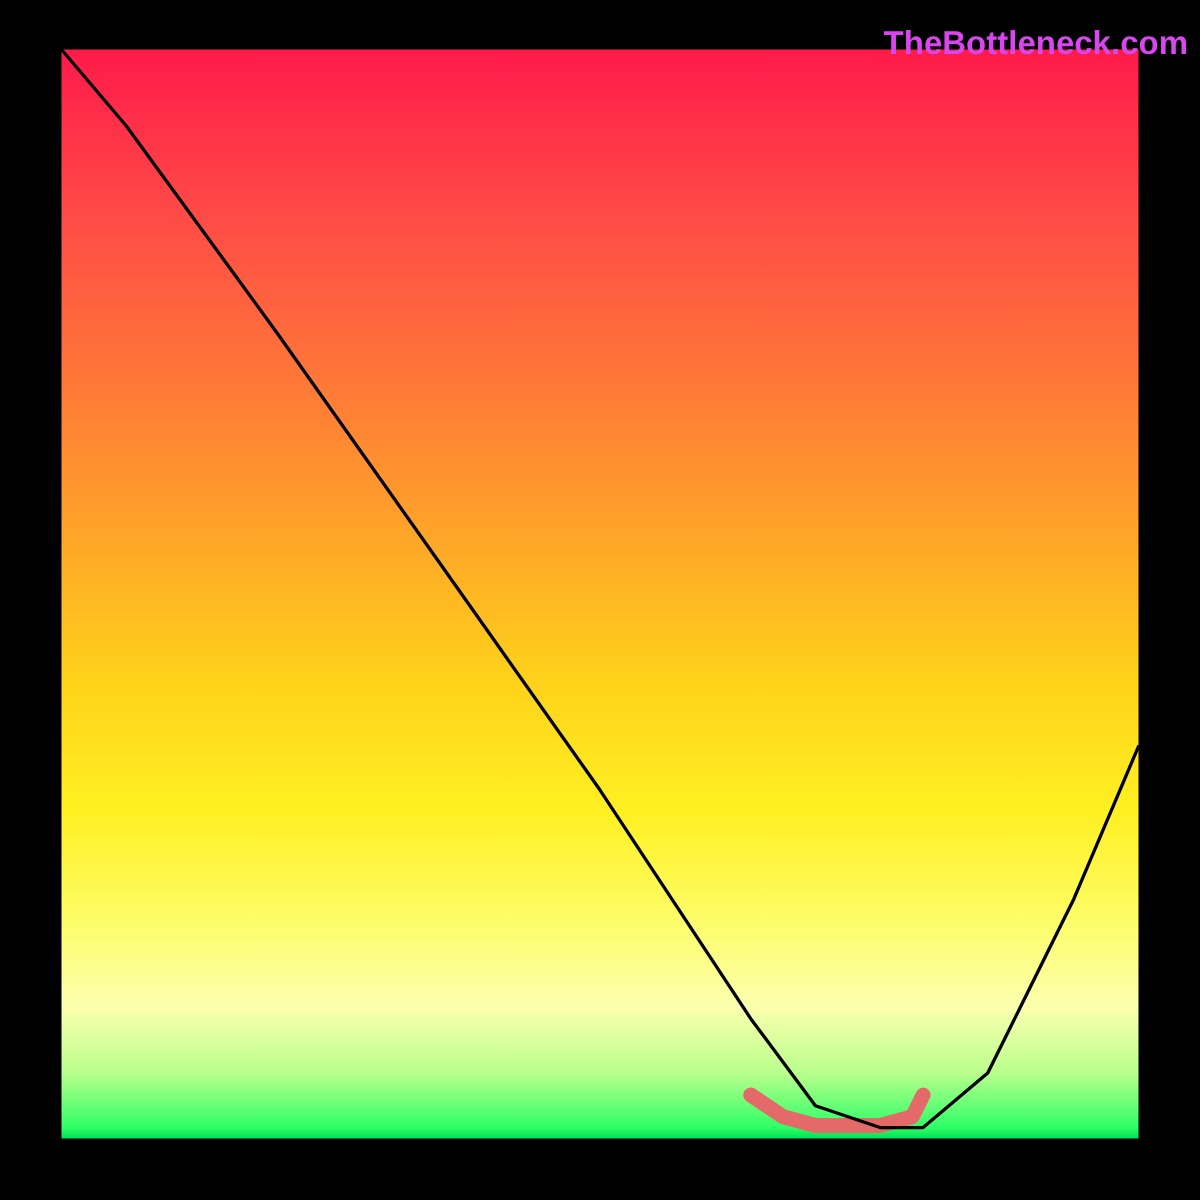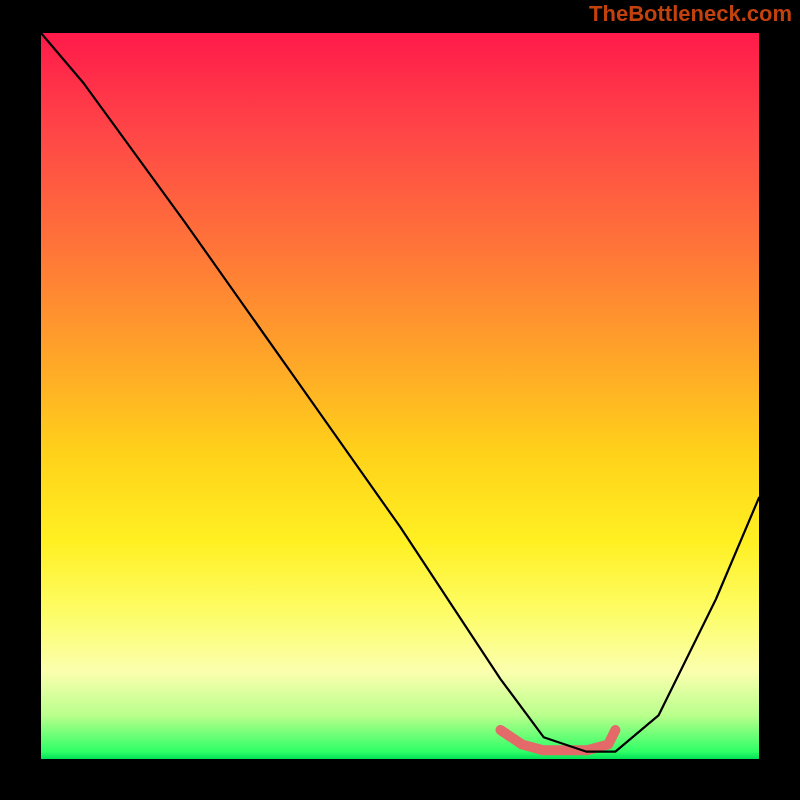--- a/index.html
+++ b/index.html
@@ -10,23 +10,23 @@
     background: #000;
     font-family: Arial, Helvetica, sans-serif;
   }
   .container {
     position: relative;
     width: 800px;
     height: 800px;
   }
   .watermark {
     position: absolute;
-    top: 1px;
+    top: 16px;
     right: 8px;
-    color: #c2410c;
+    color: #d946ef;
     font-size: 22px;
     font-weight: 600;
     z-index: 10;
   }
   .gradient-area {
     position: absolute;
     background: linear-gradient(to bottom,
       #ff1a4a 0%,
       #ff4747 14%,
       #ff7638 30%,

